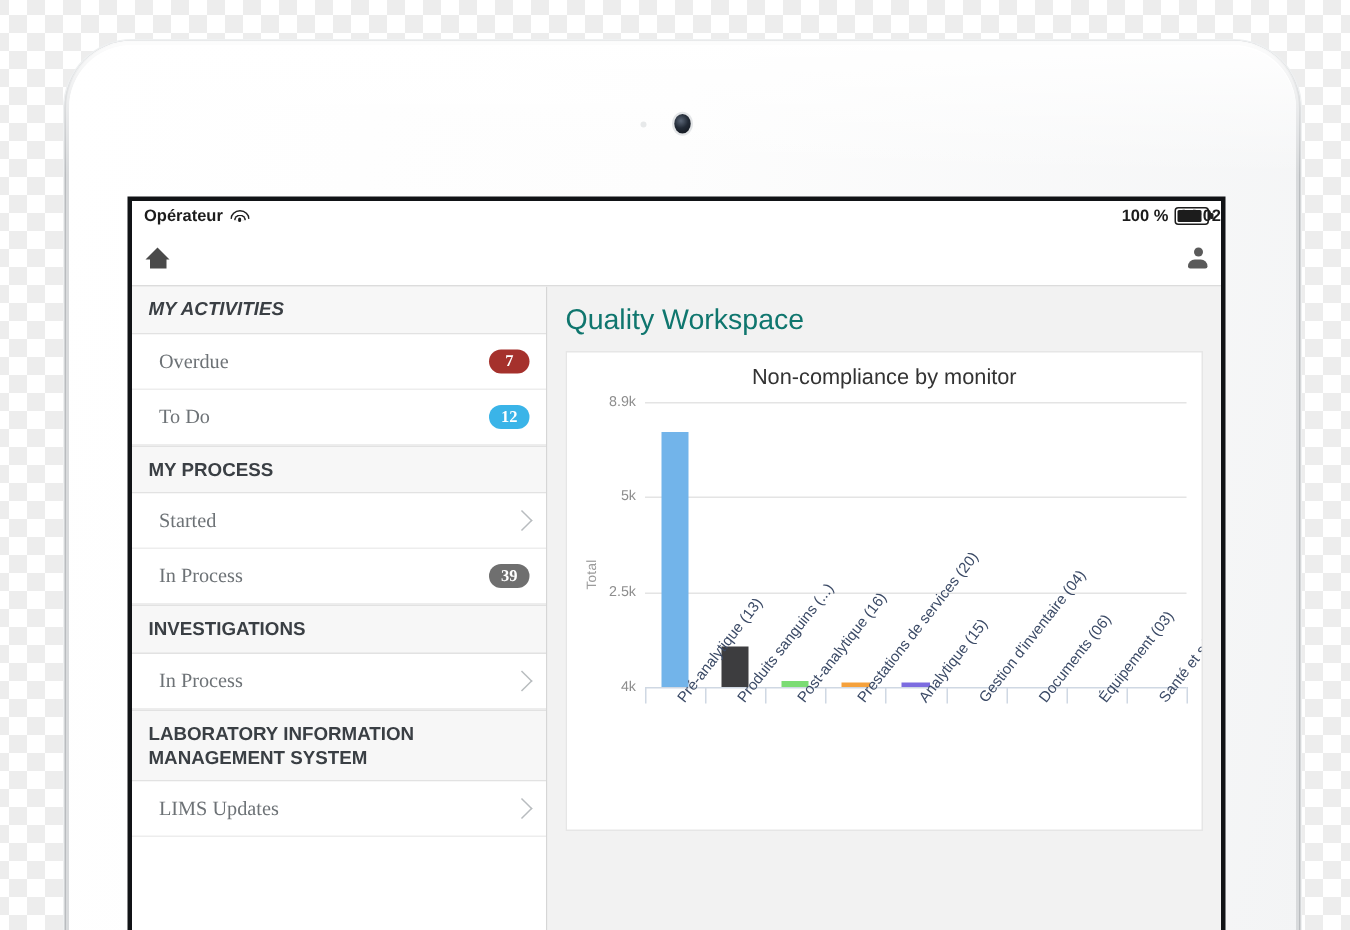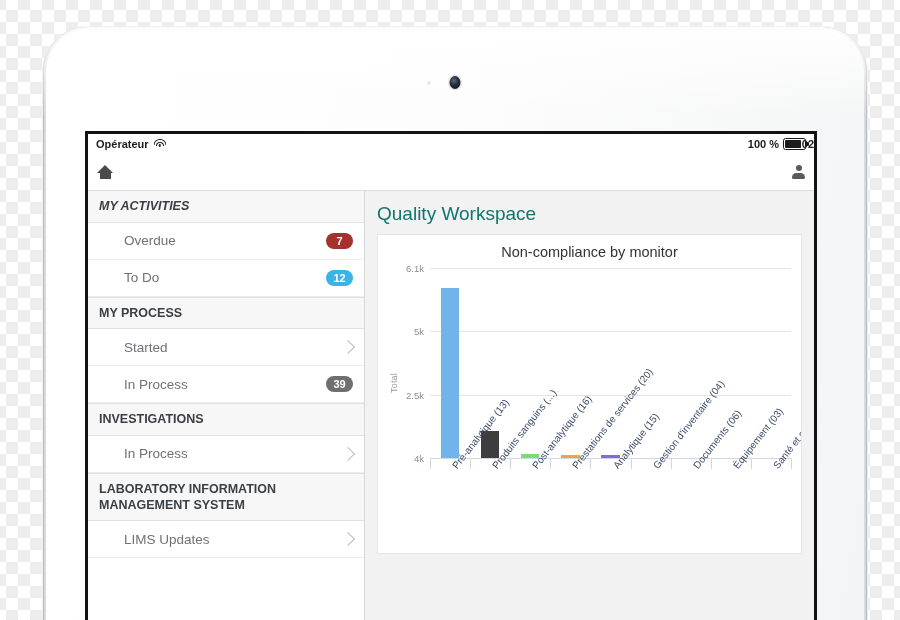--- a/index.html
+++ b/index.html
@@ -45,21 +45,21 @@
     background:#ffffff;overflow:hidden;
     box-shadow:0 0 0 3px #111316;
   }
 
   
   .statusbar{
     height:20px;display:flex;align-items:center;
     padding:0 8px;font-size:11px;color:#1c1c1c;font-weight:bold;
     background:#ffffff;position:relative;
   }
-  .sb-left{display:flex;align-items:flex-start;gap:5px;}
+  .sb-left{display:flex;align-items:center;gap:5px;}
   .sb-time{position:absolute;left:0;right:0;text-align:right;}
   .sb-right{margin-left:auto;display:flex;align-items:center;gap:4px;position:relative;z-index:2;}
   .wifi{display:inline-block;width:12px;height:10px;position:relative;}
   .wifi i{position:absolute;left:50%;transform:translateX(-50%);
     border:1.6px solid #1c1c1c;border-bottom:none;border-radius:50% 50% 0 0/100% 100% 0 0;}
   .wifi i:nth-child(1){width:11px;height:5px;top:1px;}
   .wifi i:nth-child(2){width:6px;height:3px;top:3.5px;}
   .wifi i:nth-child(3){width:2.5px;height:2.5px;top:6px;border-radius:50%;
     border:none;background:#1c1c1c;}
   .battery{width:21px;height:10px;border:1.4px solid #1c1c1c;border-radius:2.5px;position:relative;}
@@ -96,22 +96,22 @@
 
   
   .sidebar{width:276px;background:#ffffff;border-right:1px solid #d6d6d6;}
   .sec-header{
     padding:8px 11px 7px;font-size:12.5px;font-weight:bold;color:#3a3f44;
     background:#f7f7f7;border-bottom:1px solid #e2e2e2;border-top:1px solid #e2e2e2;
     line-height:1.25;
   }
   .sec-header:first-child{border-top:none;font-style:italic;}
   .row{
-    height:36px;display:flex;align-items:center;padding:0 11px 0 36px;
-    border-bottom:1px solid #ededed;font-size:13.5px;color:#6d7276;cursor:pointer;background:#fff;
+    height:36px;display:flex;align-items:center;padding:0 11px 0 18px;
+    border-bottom:1px solid #ededed;font-size:13.5px;color:#6d7276;cursor:pointer;background:#fff;font-family:Liberation Serif, serif;
   }
   .row .lbl{flex:1;}
   .chev{width:9px;height:9px;border-right:1.6px solid #b8bcbf;border-top:1.6px solid #b8bcbf;
     transform:rotate(45deg);}
   .badge{
     min-width:13px;padding:1px 7px;border-radius:9px;color:#fff;font-size:11px;
     font-weight:bold;text-align:center;line-height:14px;
   }
 
   
@@ -217,21 +217,21 @@
           <div class="page-title">Quality Workspace</div>
 
           <div class="card">
             <div class="chart-title">Non-compliance by monitor</div>
             <div class="plot" id="plot">
               <div class="ylabel">Total</div>
               <div class="ticks" id="ticks">
                   <div class="tick" style="top: 190px;">4k</div>
                   <div class="tick" style="top: 126.667px;">2.5k</div>
                   <div class="tick" style="top: 63.3333px;">5k</div>
-                  <div class="tick" style="top: 0px;">6.1k</div>
+                  <div class="tick" style="top: 0px;">8.9k</div>
                 </div>
               <div class="grid" id="grid">
                   <div class="gline axis" style="top: 190px;"></div>
                   <div class="gline" style="top: 126.667px;"></div>
                   <div class="gline" style="top: 63.3333px;"></div>
                   <div class="gline" style="top: 0px;"></div>
                 </div>
               <div class="bars" id="bars">
                   <div class="slot">
                     <div class="bar" title="Pré-analytique (13)" style="height: 169.733px; background: rgb(114, 180, 234);"></div>

